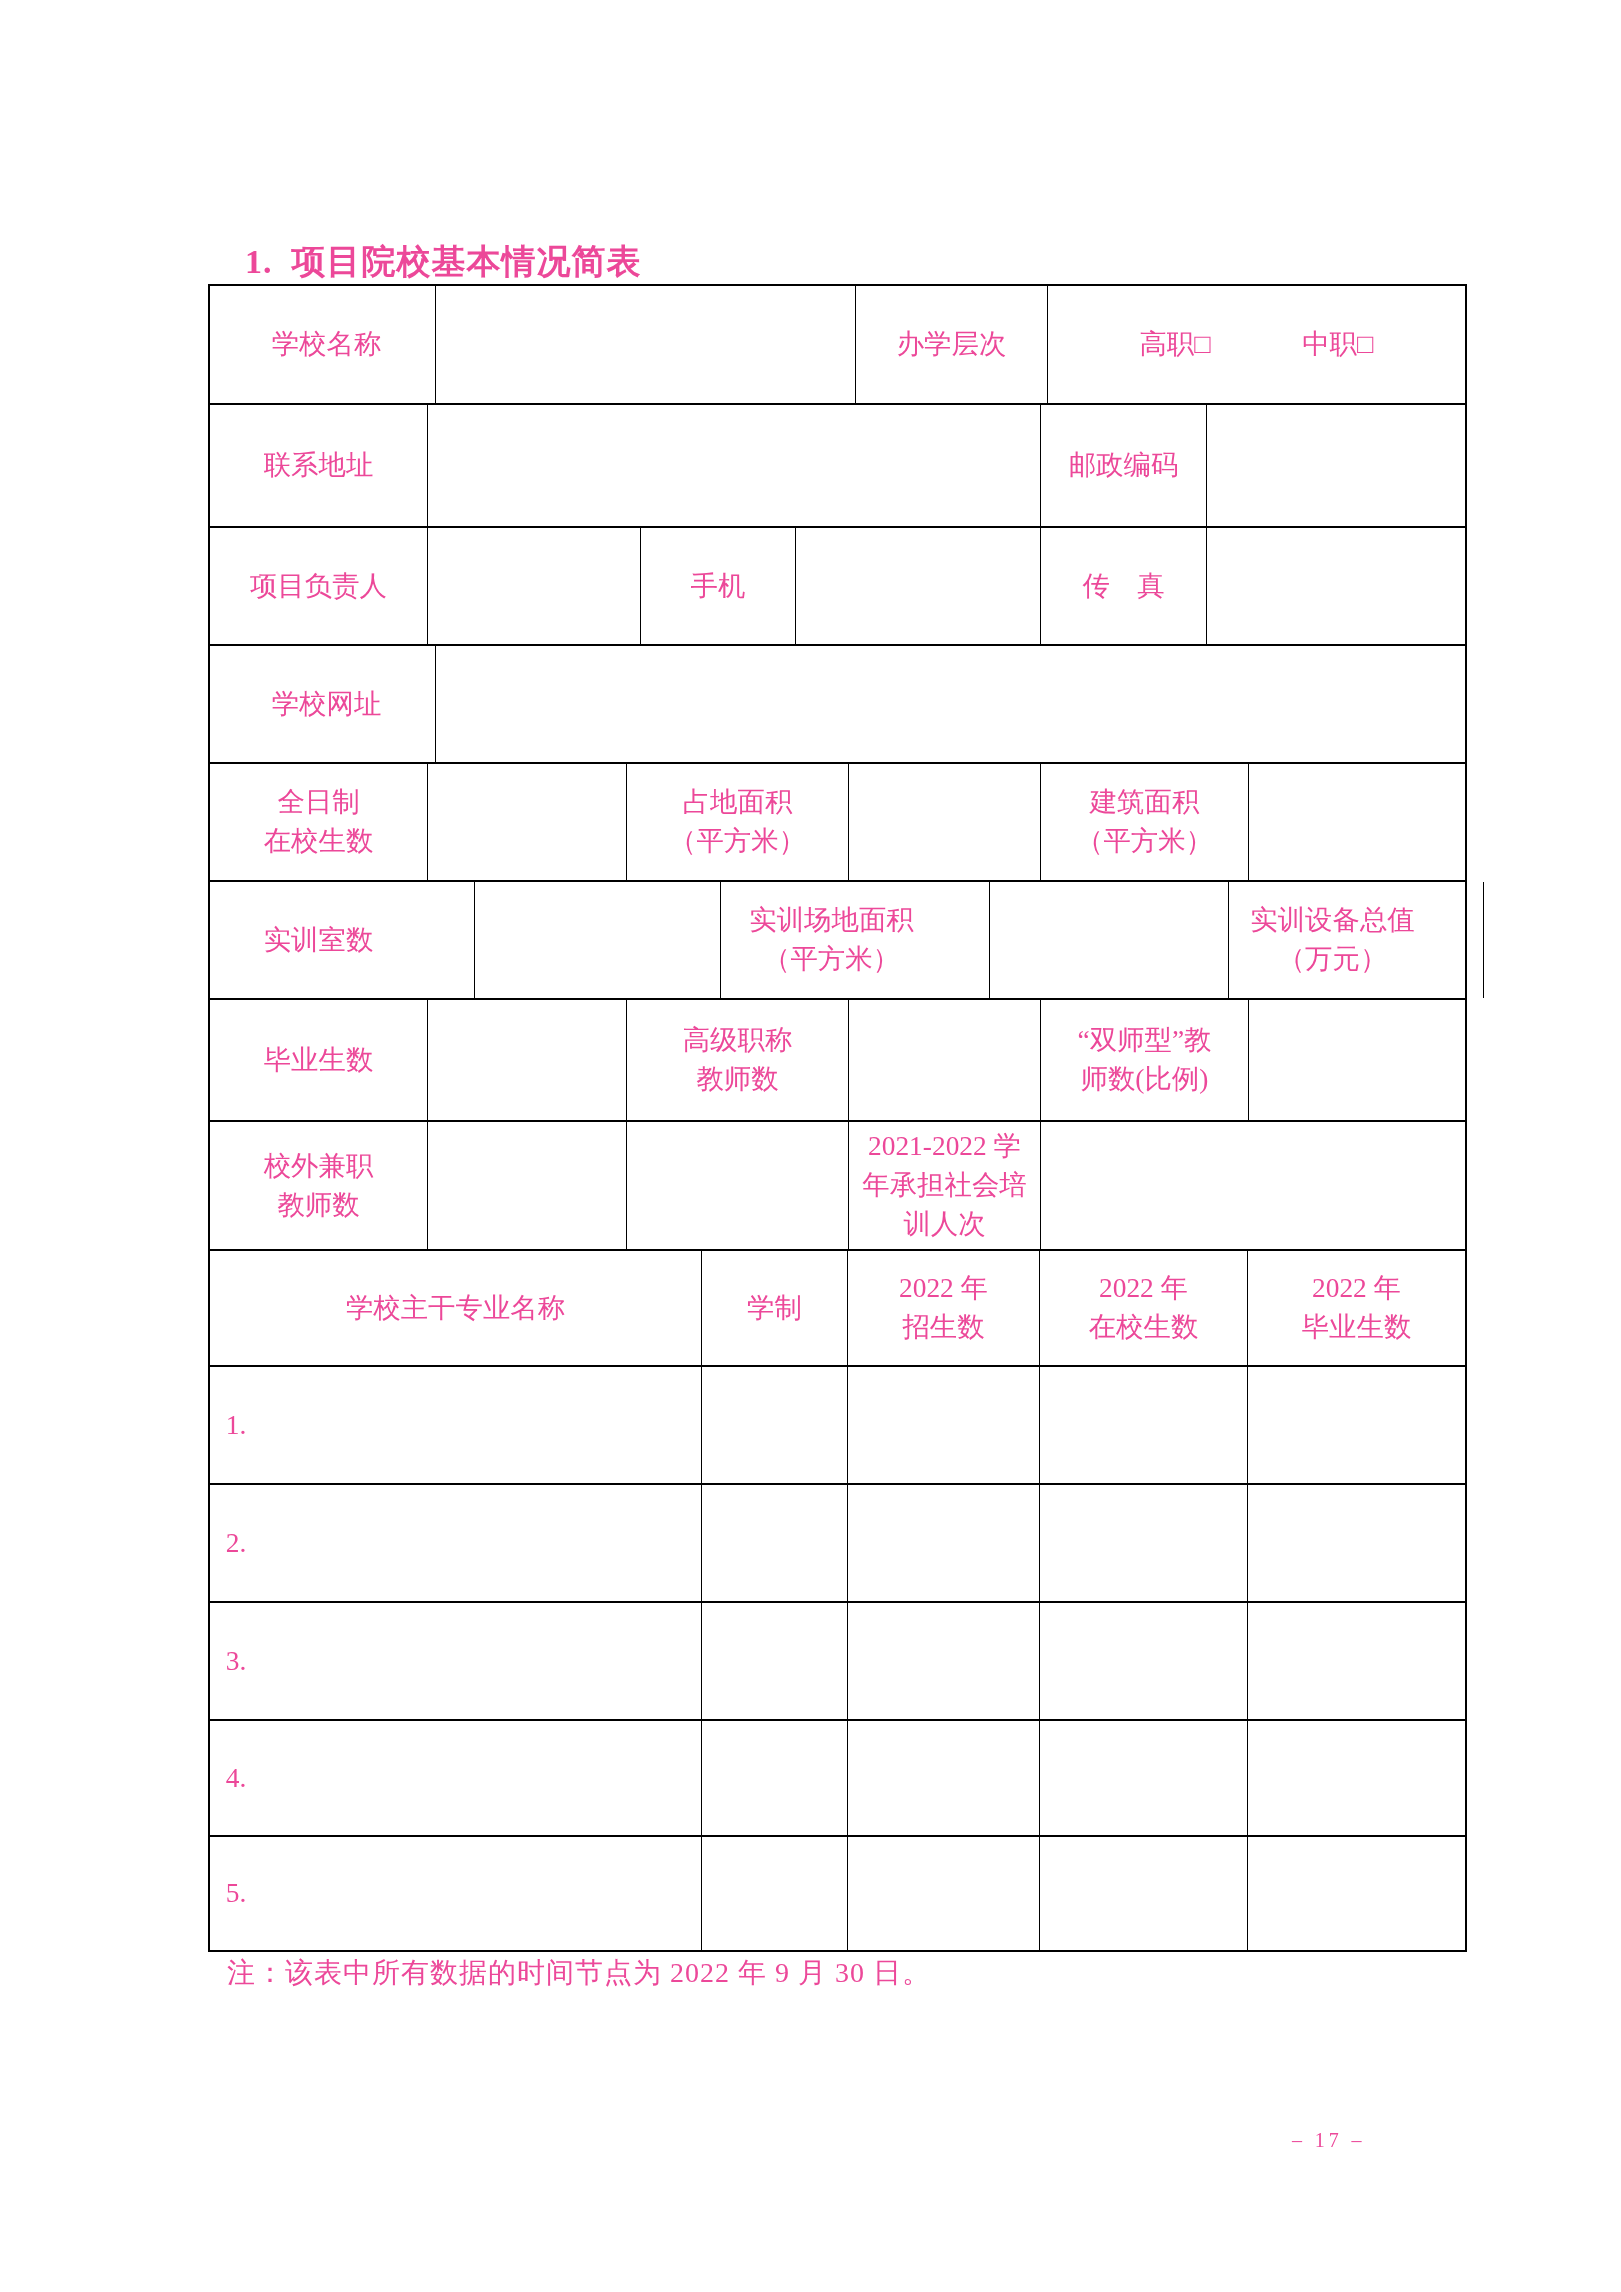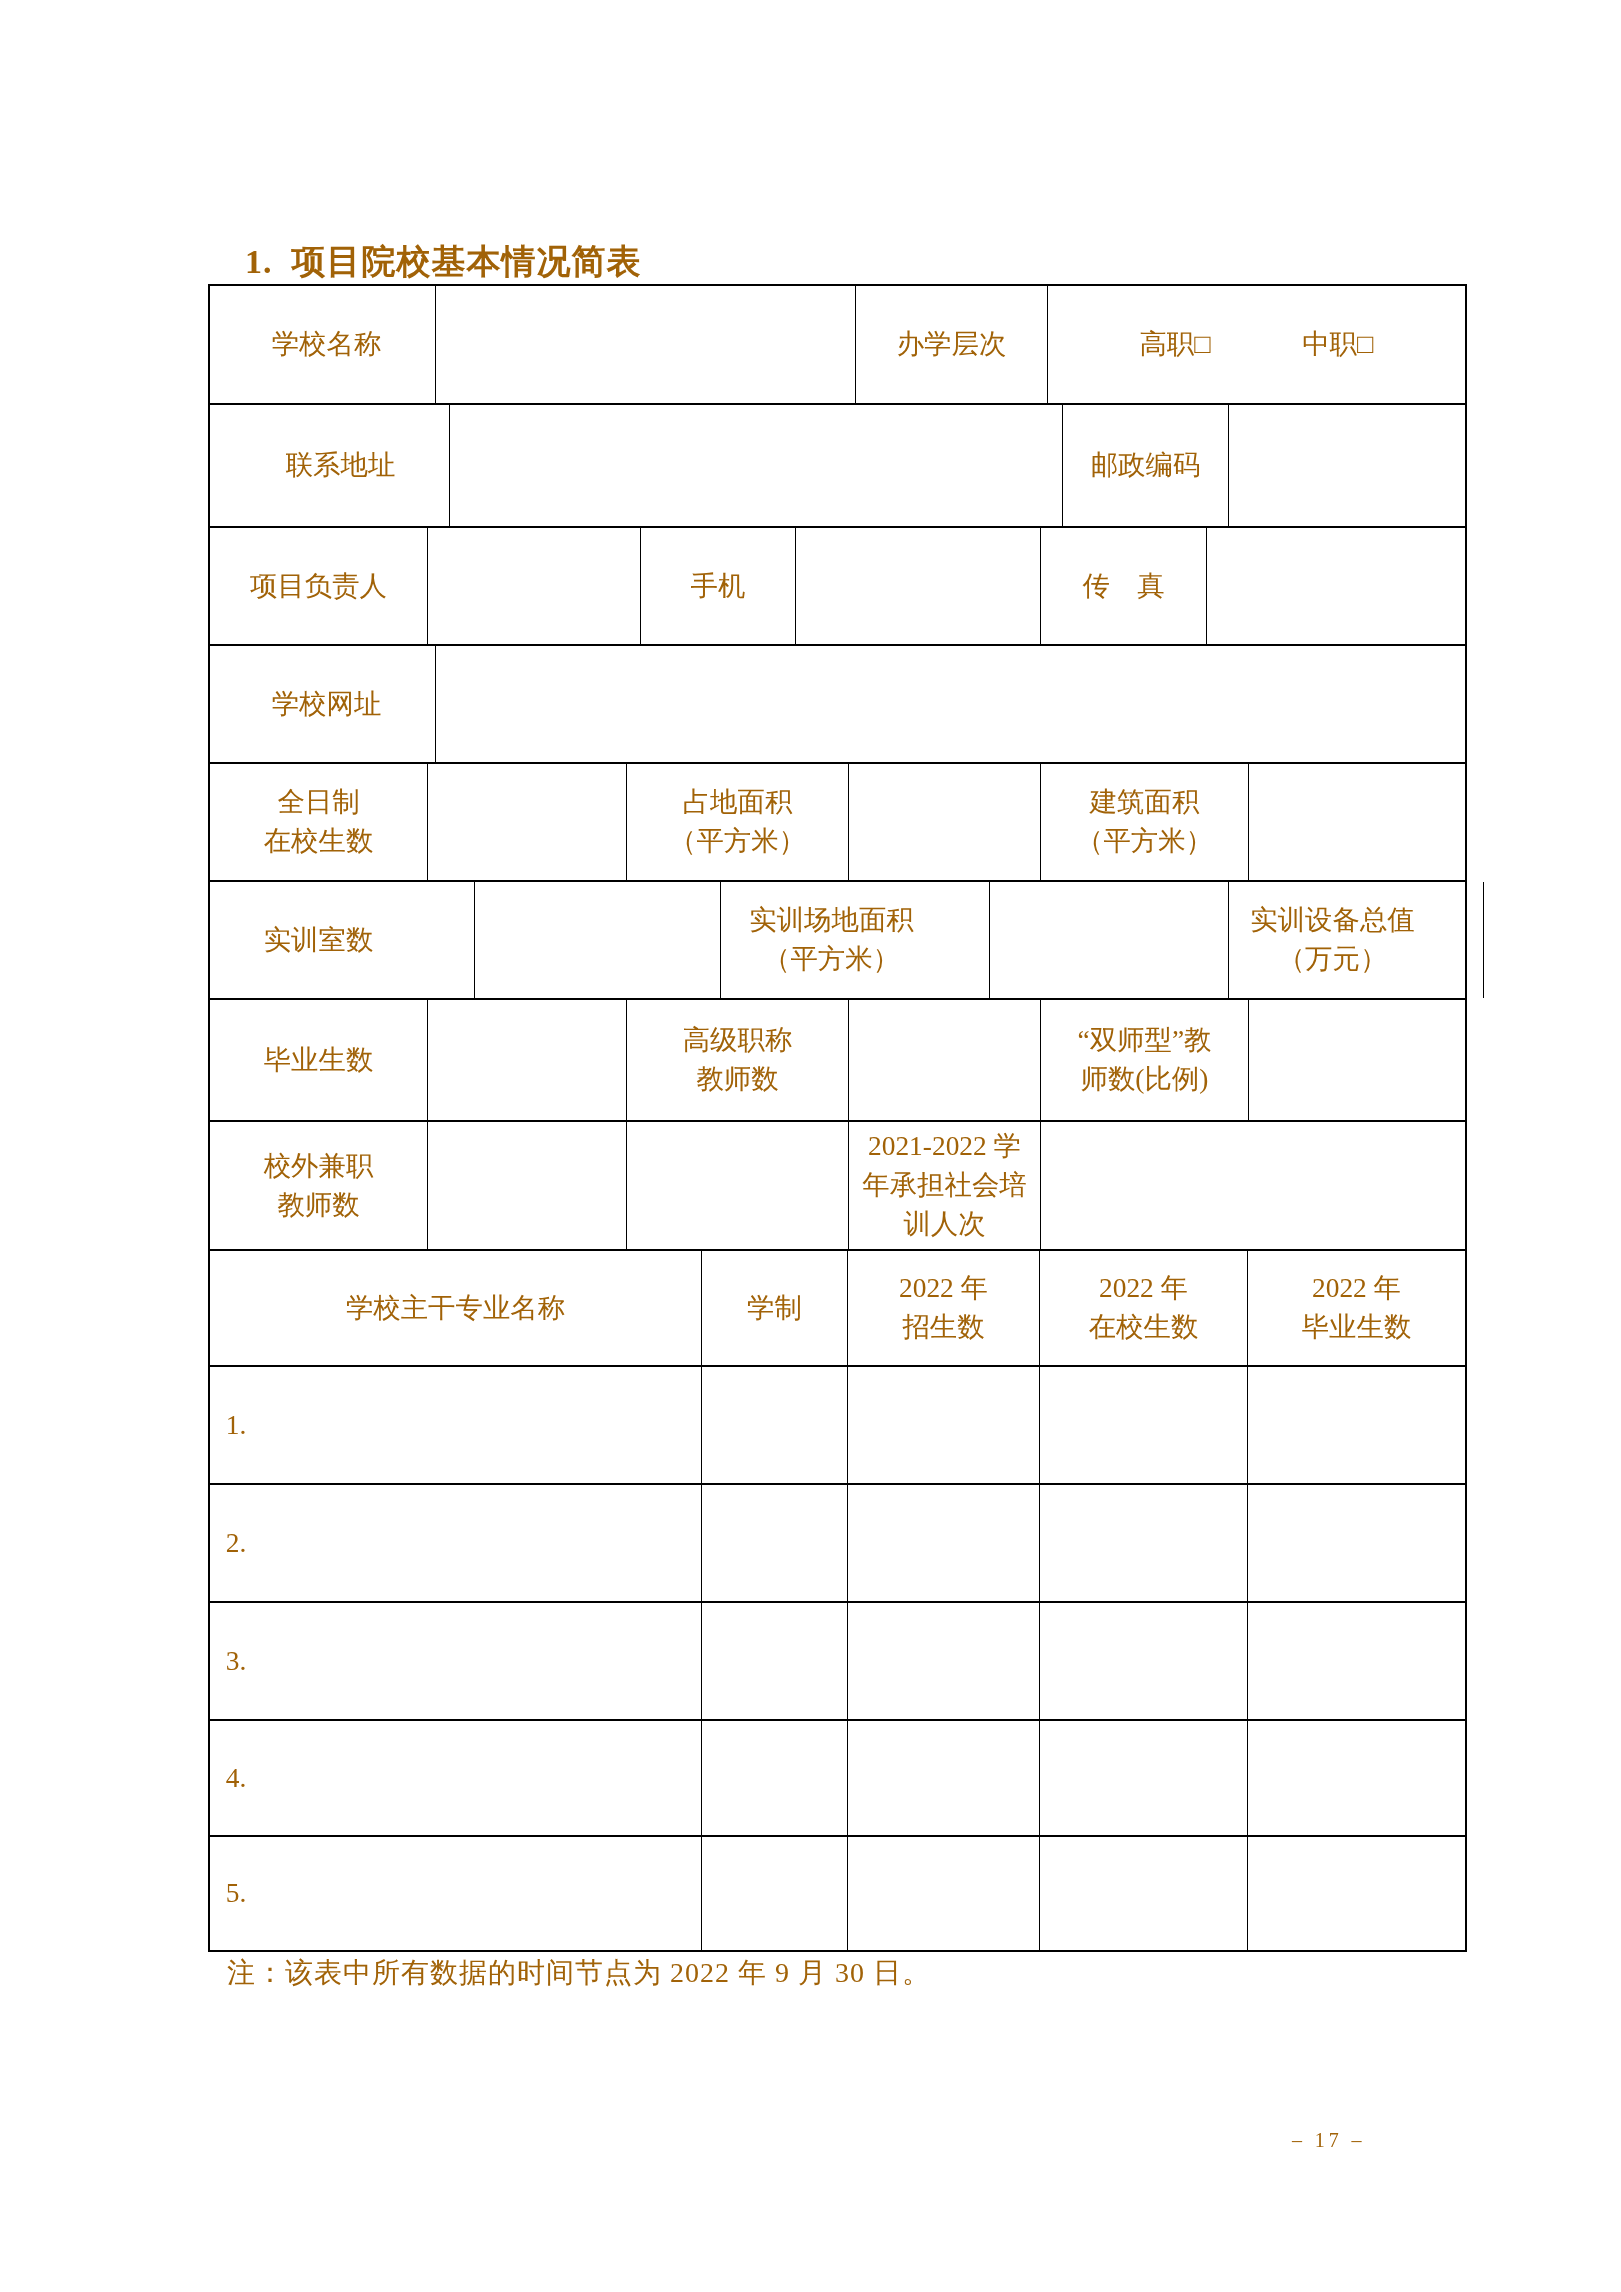--- a/index.html
+++ b/index.html
@@ -1,21 +1,21 @@
 <!DOCTYPE html>
 <html><head>
 <meta charset="utf-8">
 <style>
   html, body { margin: 0; padding: 0; background: #ffffff; }
   .page {
     position: relative;
     width: 1621px;
     height: 2293px;
     background: #ffffff;
-    color: #a16207;
+    color: #ec4899;
     font-family: "Liberation Serif", "DejaVu Serif", serif;
     overflow: hidden;
   }
   .doc-title {
     position: absolute;
     left: 245px;
     top: 239px;
     font-size: 34px;
     font-weight: 700;
     letter-spacing: 1px;
@@ -79,21 +79,21 @@
     <div class="trow r1" style="height:117px;padding-left:8px;">
       <div class="cell">学校名称</div>
       <div class="cell"></div>
       <div class="cell">办学层次</div>
       <div class="cell checkbox-cell">
         <span>高职□</span>
         <span>中职□</span>
       </div>
     </div>
 
-    <div class="trow r2" style="height:123px;padding-left:22px;">
+    <div class="trow r2" style="height:123px;">
       <div class="cell">联系地址</div>
       <div class="cell"></div>
       <div class="cell">邮政编码</div>
       <div class="cell"></div>
     </div>
 
     <div class="trow r3" style="height:118px;">
       <div class="cell">项目负责人</div>
       <div class="cell"></div>
       <div class="cell">手机</div>

